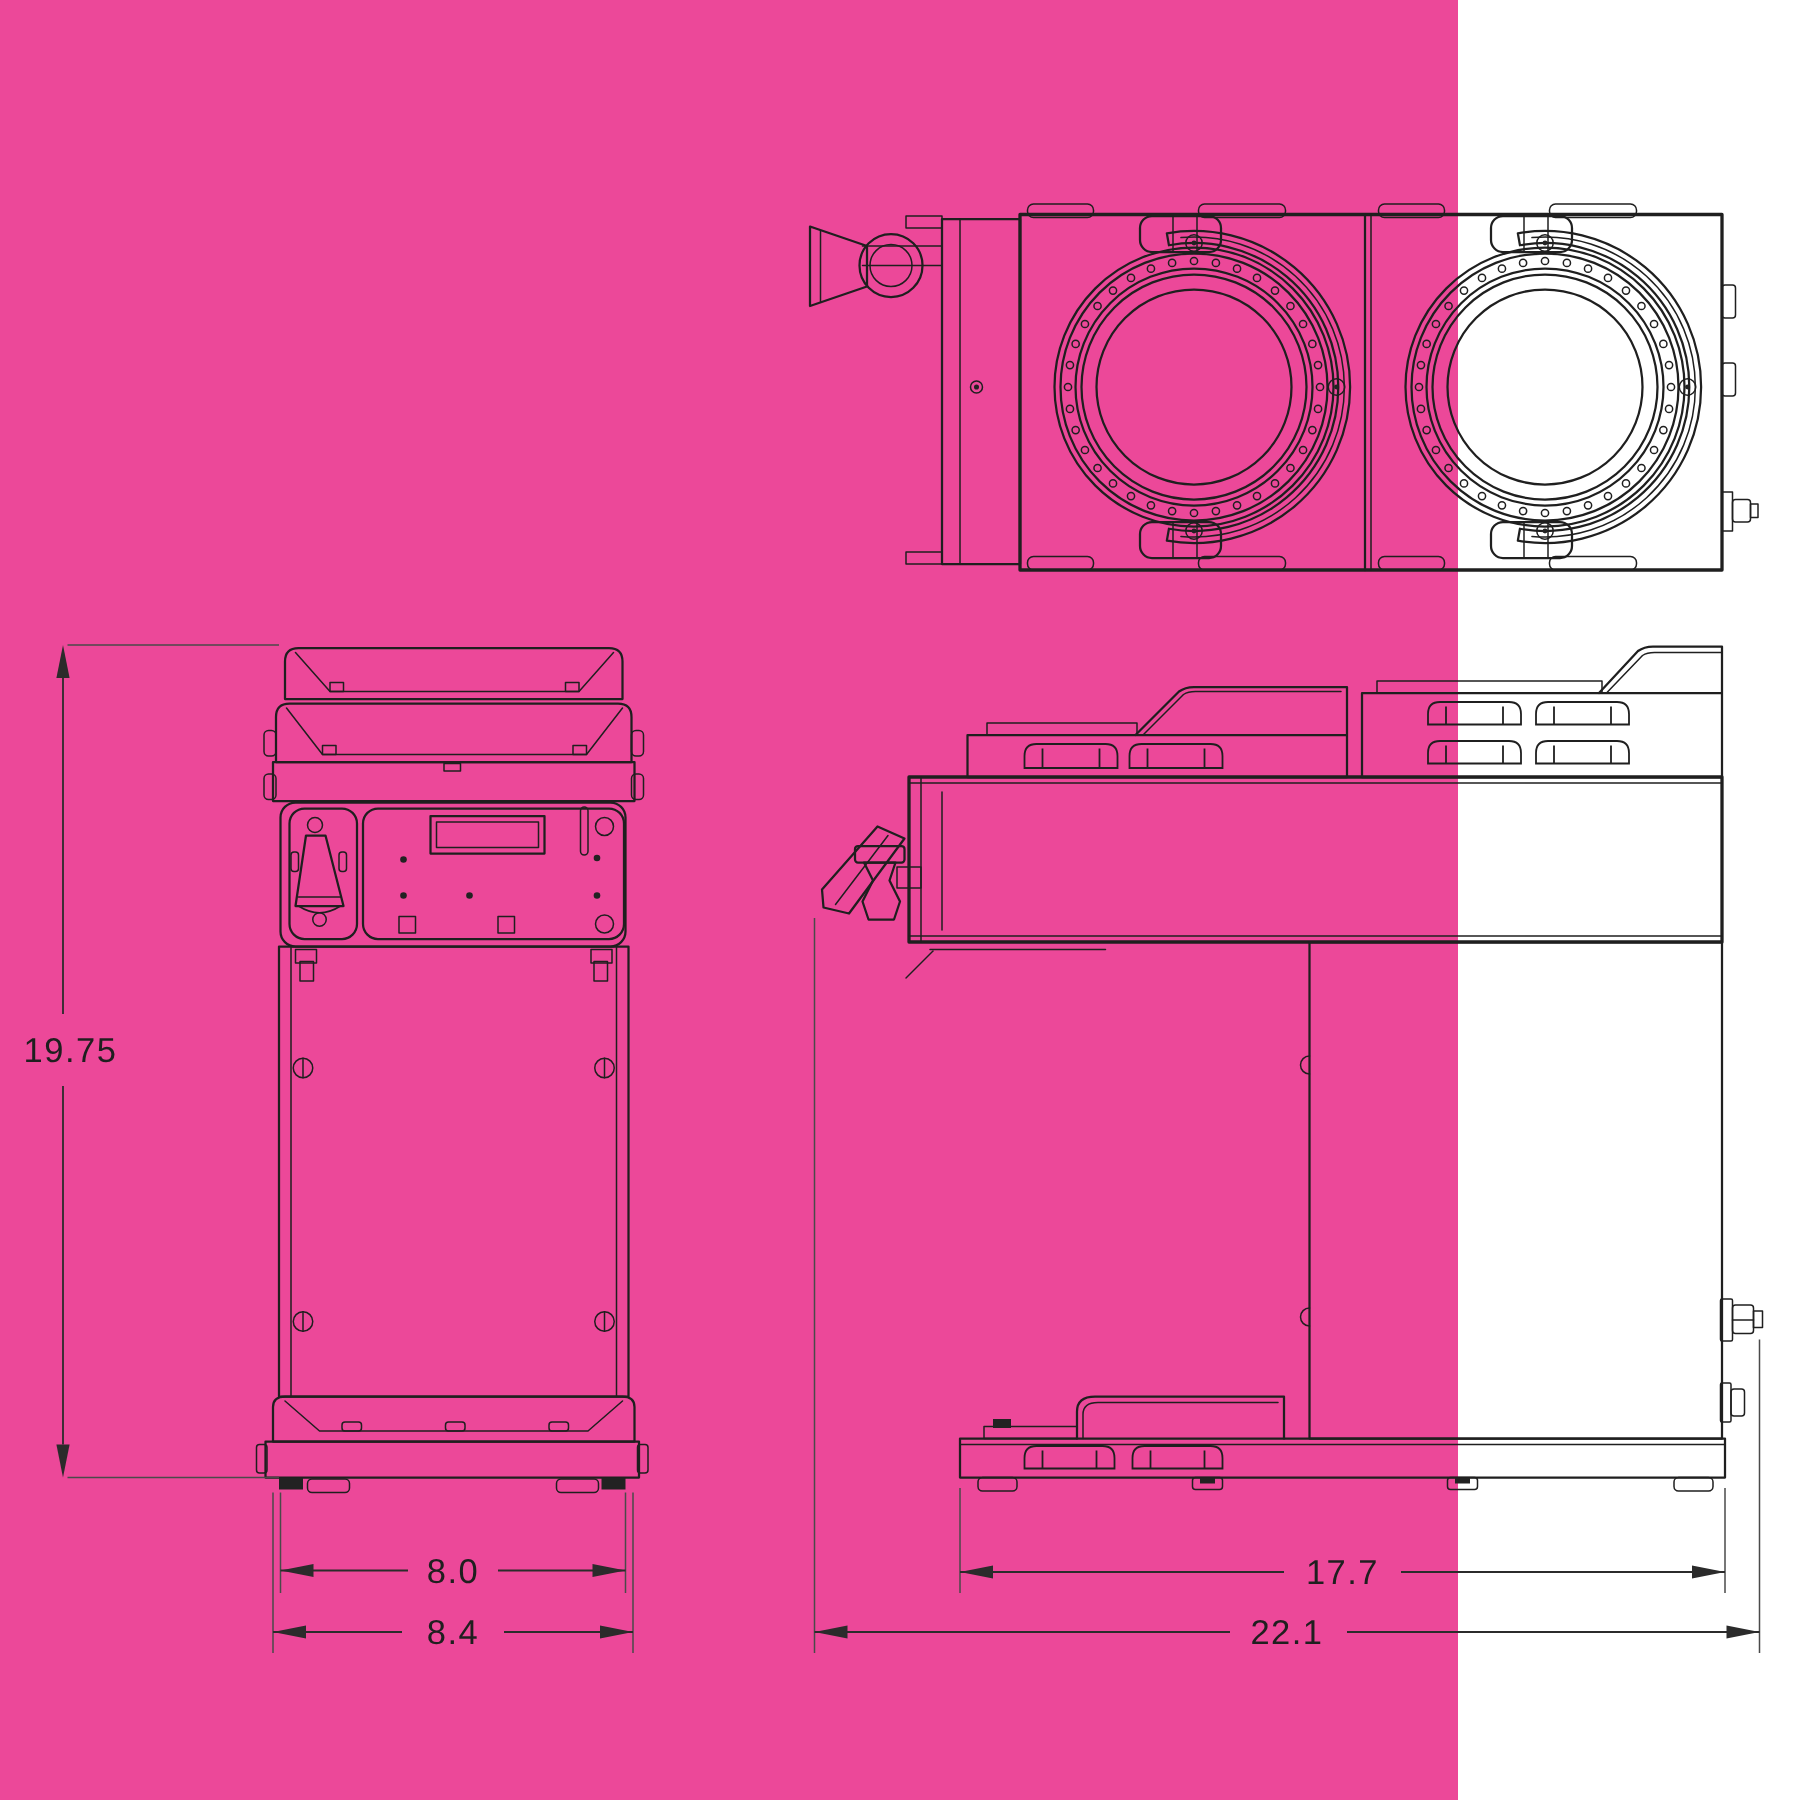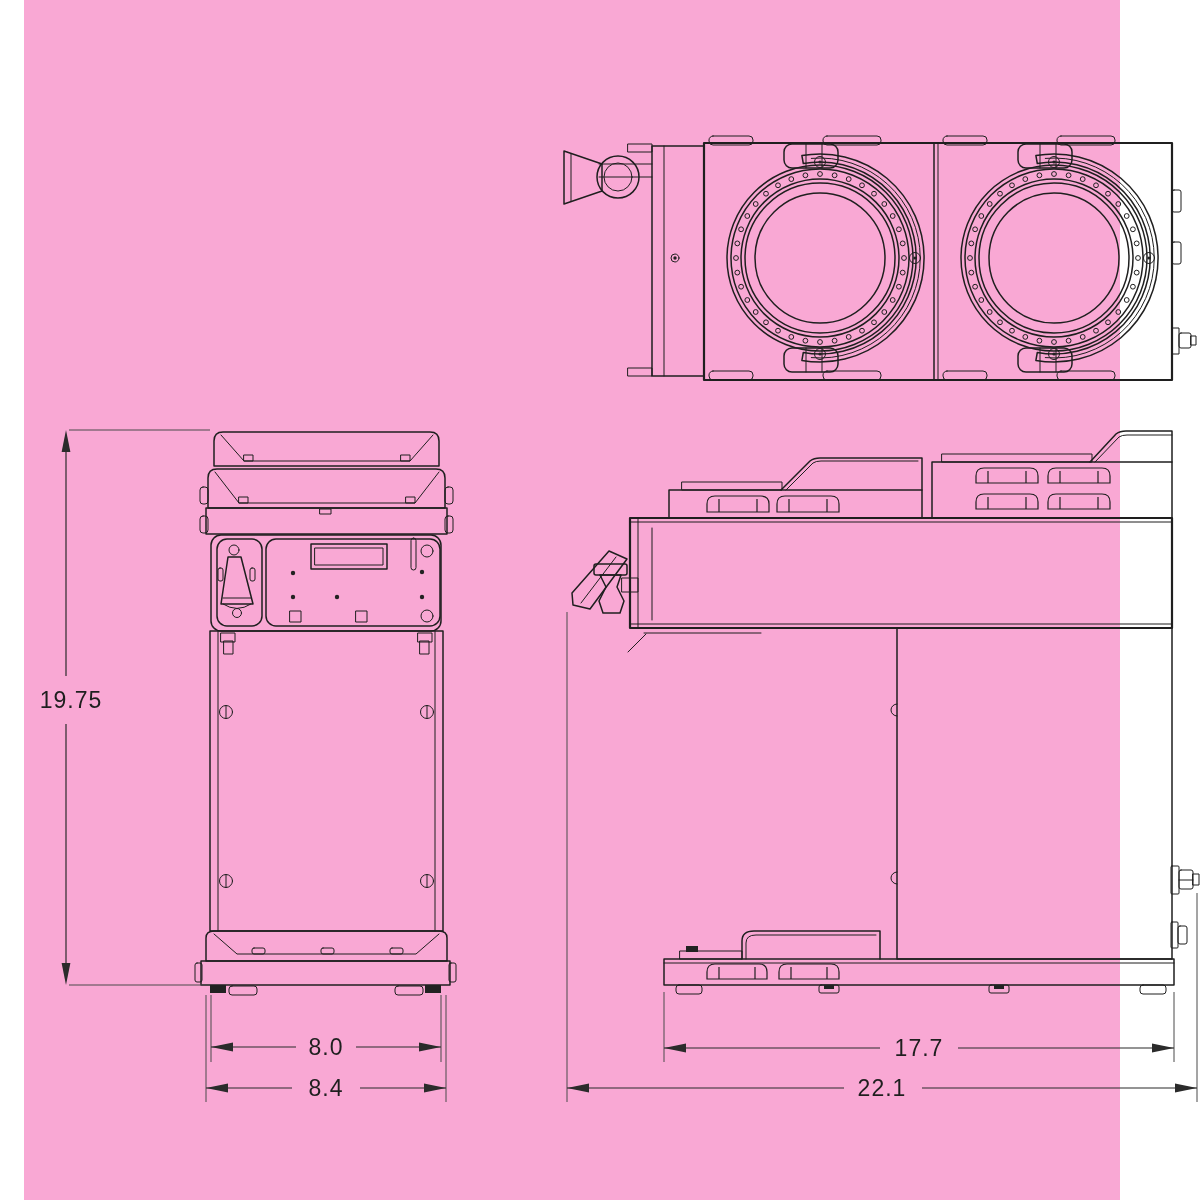--- a/index.html
+++ b/index.html
@@ -1,19 +1,18 @@
 <!DOCTYPE html>
 <html><head>
 <meta charset="utf-8">
 <style>
   html,body{margin:0;padding:0;background:#ffffff;}
   .canvas{
-    position:relative;width:1096px;height:1200px;background:#f9a8d4;
+    position:relative;width:972px;height:1200px;background:#ec4899;
     font-family:"Liberation Sans", sans-serif;
-    margin-left:24px;
   }
   svg{display:block}
   
   .ln      {fill:none;stroke:#1f1f1f;stroke-width:1.5;stroke-linejoin:round;stroke-linecap:round;}
   .ln-bold {fill:none;stroke:#1f1f1f;stroke-width:2.2;stroke-linejoin:round;}
   .ln-fine {fill:none;stroke:#1f1f1f;stroke-width:1;stroke-linejoin:round;stroke-linecap:round;}
   .fill-dk {fill:#222;stroke:none;}
   .dim     {fill:none;stroke:#2b2b2b;stroke-width:1.2;}
   .ext     {fill:none;stroke:#4a4a4a;stroke-width:1;}
   .arrow   {fill:#2b2b2b;stroke:none;}

